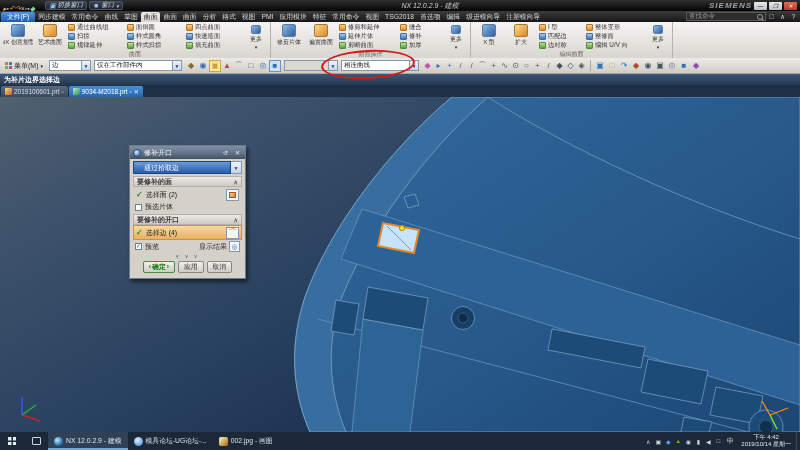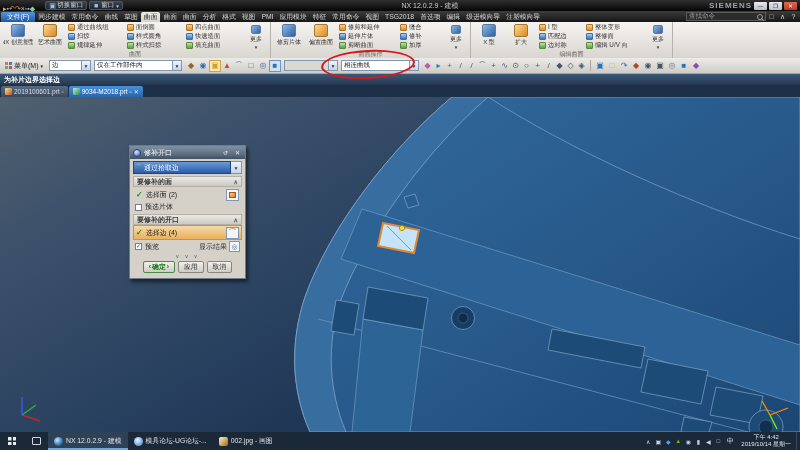--- a/index.html
+++ b/index.html
@@ -2,21 +2,21 @@
 <html><head>
 <meta charset="utf-8">
 <style>
   html,body{margin:0;padding:0;background:#333;}
   *{box-sizing:border-box;font-family:"Liberation Sans",sans-serif;}
   #screen{position:relative;width:800px;height:450px;overflow:hidden;background:#d6d3ce;}
   .abs{position:absolute;}
 
   
   #titlebar{top:0;left:0;right:0;height:11px;background:linear-gradient(#2f2f2f,#050505);
-    display:flex;align-items:center;gap:2px;padding:1px 3px;z-index:30;}
+    display:flex;align-items:center;gap:2px;padding:1px 3px;z-index:30;font-style:italic;}
   .qicon{width:10px;height:9px;font-size:7px;line-height:9px;text-align:center;flex:none;}
   .tbtn{display:flex;align-items:center;gap:2px;font-size:6.5px;color:#d8dde4;background:linear-gradient(#3a4250,#20262f);
     border:1px solid #4a5668;height:9px;padding:0 3px;border-radius:2px;white-space:nowrap;}
   #win-title{position:absolute;left:300px;width:260px;text-align:center;font-size:7px;color:#c9ccd1;}
   #brand{margin-left:auto;font-size:8px;font-weight:bold;letter-spacing:1px;color:#98a2ad;}
   .wbtn{width:13px;height:8px;background:linear-gradient(#e8eaee,#b9bfc7);border-radius:1px;font-size:5.5px;
     line-height:8px;text-align:center;color:#222;flex:none;}
   .wbtn.close{background:linear-gradient(#e06a4e,#b93a22);color:#fff;}
 
   

